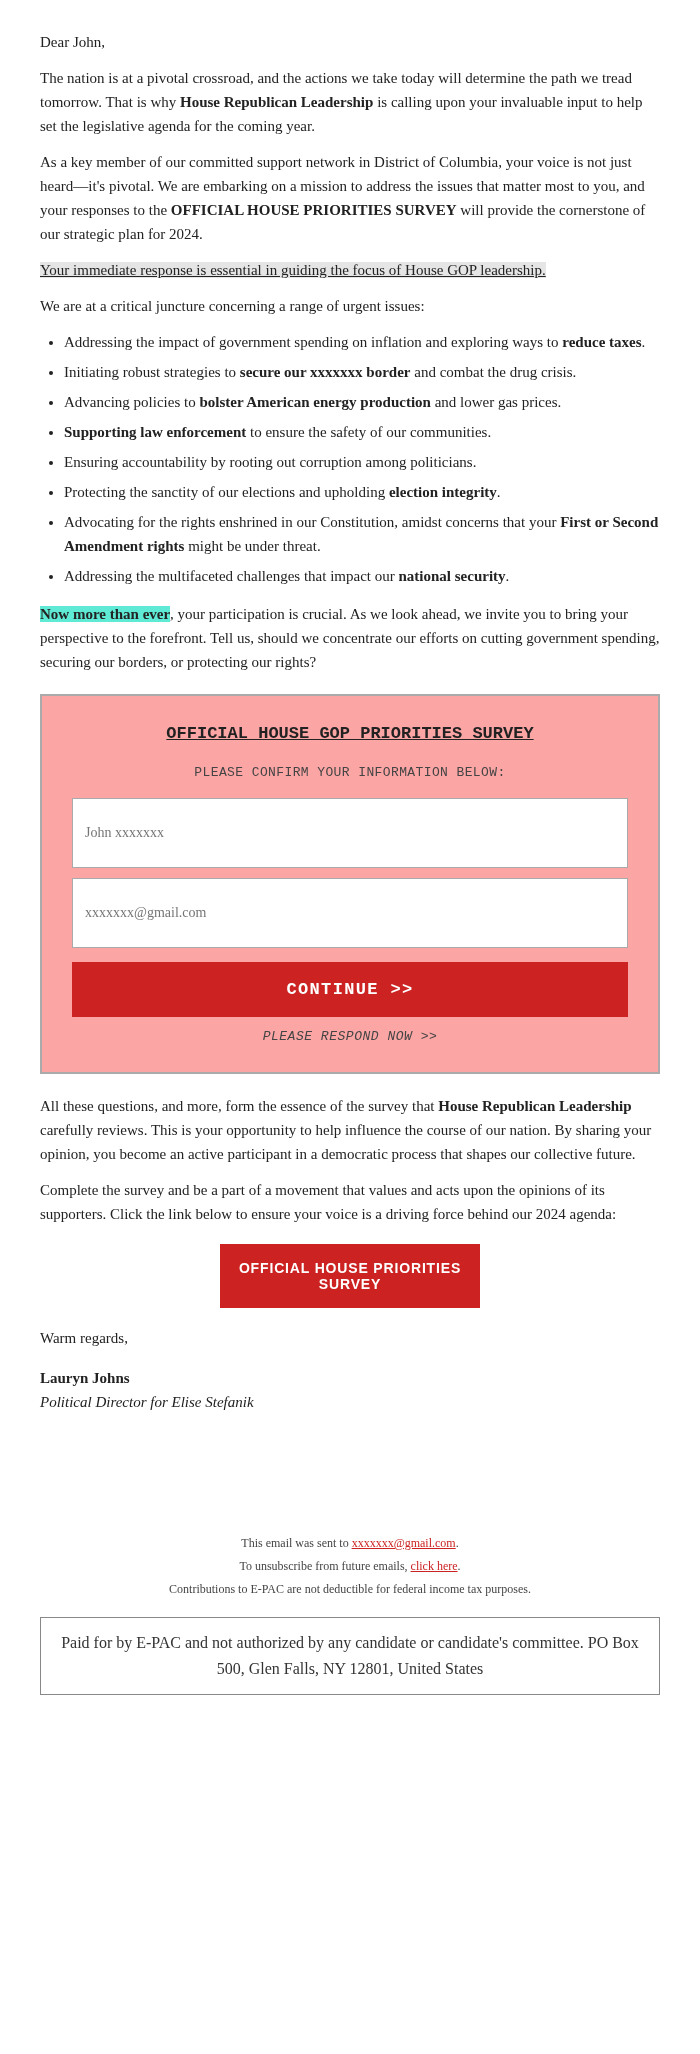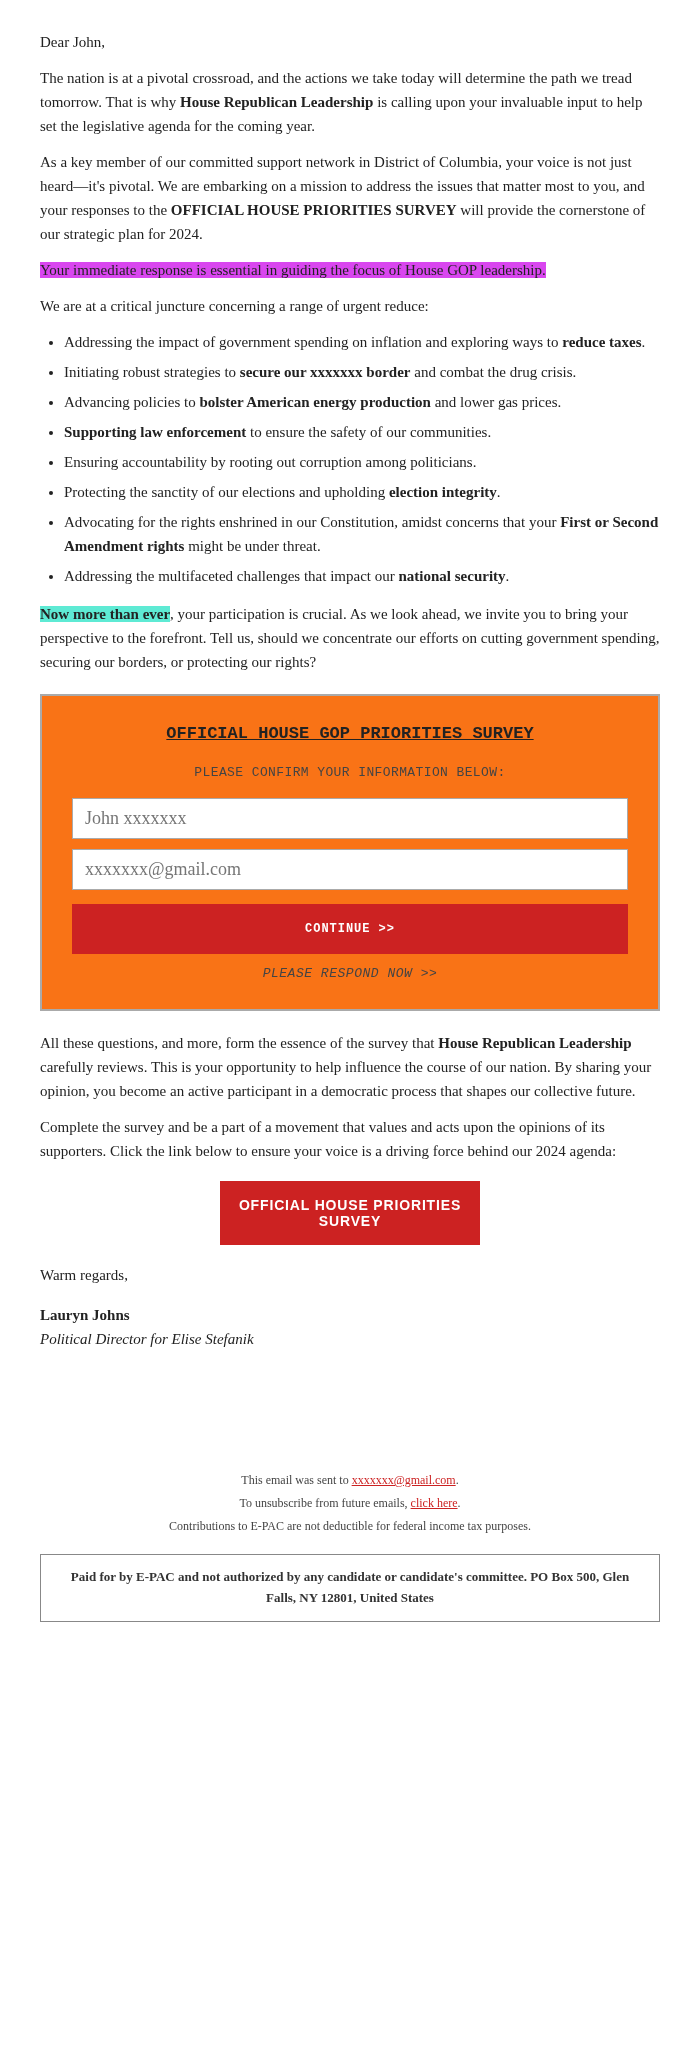--- a/index.html
+++ b/index.html
@@ -11,35 +11,36 @@
       background: #fff;
       max-width: 700px;
       margin: 0 auto;
       padding: 20px 30px;
     }
     .email-body {
       padding: 10px 10px;
     }
     p { margin-bottom: 12px; }
     .highlight {
-      background-color: #d946ef;
+      background-color: #e5e5e5;
       display: inline;
+      text-decoration: underline;
     }
     .highlight-inline {
       background-color: #5eead4;
     }
     ul {
       margin: 10px 0 14px 24px;
     }
     ul li {
       margin-bottom: 6px;
     }
     .survey-box {
       border: 2px solid #aaa;
-      background: #f97316;
+      background: #fca5a5;
       padding: 24px 30px;
       margin: 20px 0;
     }
     .survey-title {
       font-family: 'Courier New', Courier, monospace;
       font-size: 17px;
       font-weight: bold;
       text-decoration: underline;
       text-align: center;
       color: #222;
@@ -49,35 +50,35 @@
       font-family: 'Courier New', Courier, monospace;
       font-size: 13px;
       text-align: center;
       color: #444;
       margin-bottom: 14px;
       letter-spacing: 0.03em;
     }
     .survey-input {
       display: block;
       width: 100%;
-      padding: 9px 12px;
-      font-size: 18px;
+      padding: 26px 12px;
+      font-size: 14px;
       border: 1px solid #aaa;
       background: #fff;
       margin-bottom: 10px;
       font-family: Georgia, serif;
       color: #555;
     }
     .continue-btn {
       display: block;
       width: 100%;
       background: #cc2222;
       color: #fff;
       font-family: 'Courier New', Courier, monospace;
-      font-size: 12px;
+      font-size: 17px;
       font-weight: bold;
       letter-spacing: 0.08em;
       text-align: center;
       padding: 18px;
       border: none;
       cursor: pointer;
       margin: 14px 0 10px 0;
     }
     .please-respond {
       font-family: 'Courier New', Courier, monospace;
@@ -114,24 +115,23 @@
       color: #444;
       border-top: none;
     }
     .footer p { margin-bottom: 4px; }
     .footer a { color: #cc2222; }
     .footer-box {
       border: 1px solid #888;
       padding: 12px 16px;
       margin-top: 18px;
       text-align: center;
-      font-size: 13px;
+      font-size: 16px;
       color: #333;
       background: #fff;
-      font-weight: bold;
     }
     .spacer { height: 30px; }
   </style>
 </head>
 <body>
 
 <div class="email-body">
 
   <p>Dear John,</p>
 
@@ -140,21 +140,21 @@
   </p>
 
   <p>
     As a key member of our committed support network in District of Columbia, your voice is not just heard—it's pivotal. We are embarking on a mission to address the issues that matter most to you, and your responses to the <strong>OFFICIAL HOUSE PRIORITIES SURVEY</strong> will provide the cornerstone of our strategic plan for 2024.
   </p>
 
   <p>
     <span class="highlight">Your immediate response is essential in guiding the focus of House GOP leadership.</span>
   </p>
 
-  <p>We are at a critical juncture concerning a range of urgent reduce:</p>
+  <p>We are at a critical juncture concerning a range of urgent issues:</p>
 
   <ul>
     <li>Addressing the impact of government spending on inflation and exploring ways to <strong>reduce taxes</strong>.</li>
     <li>Initiating robust strategies to <strong>secure our xxxxxxx border</strong> and combat the drug crisis.</li>
     <li>Advancing policies to <strong>bolster American energy production</strong> and lower gas prices.</li>
     <li><strong>Supporting law enforcement</strong> to ensure the safety of our communities.</li>
     <li>Ensuring accountability by rooting out corruption among politicians.</li>
     <li>Protecting the sanctity of our elections and upholding <strong>election integrity</strong>.</li>
     <li>Advocating for the rights enshrined in our Constitution, amidst concerns that your <strong>First or Second Amendment rights</strong> might be under threat.</li>
     <li>Addressing the multifaceted challenges that impact our <strong>national security</strong>.</li>

